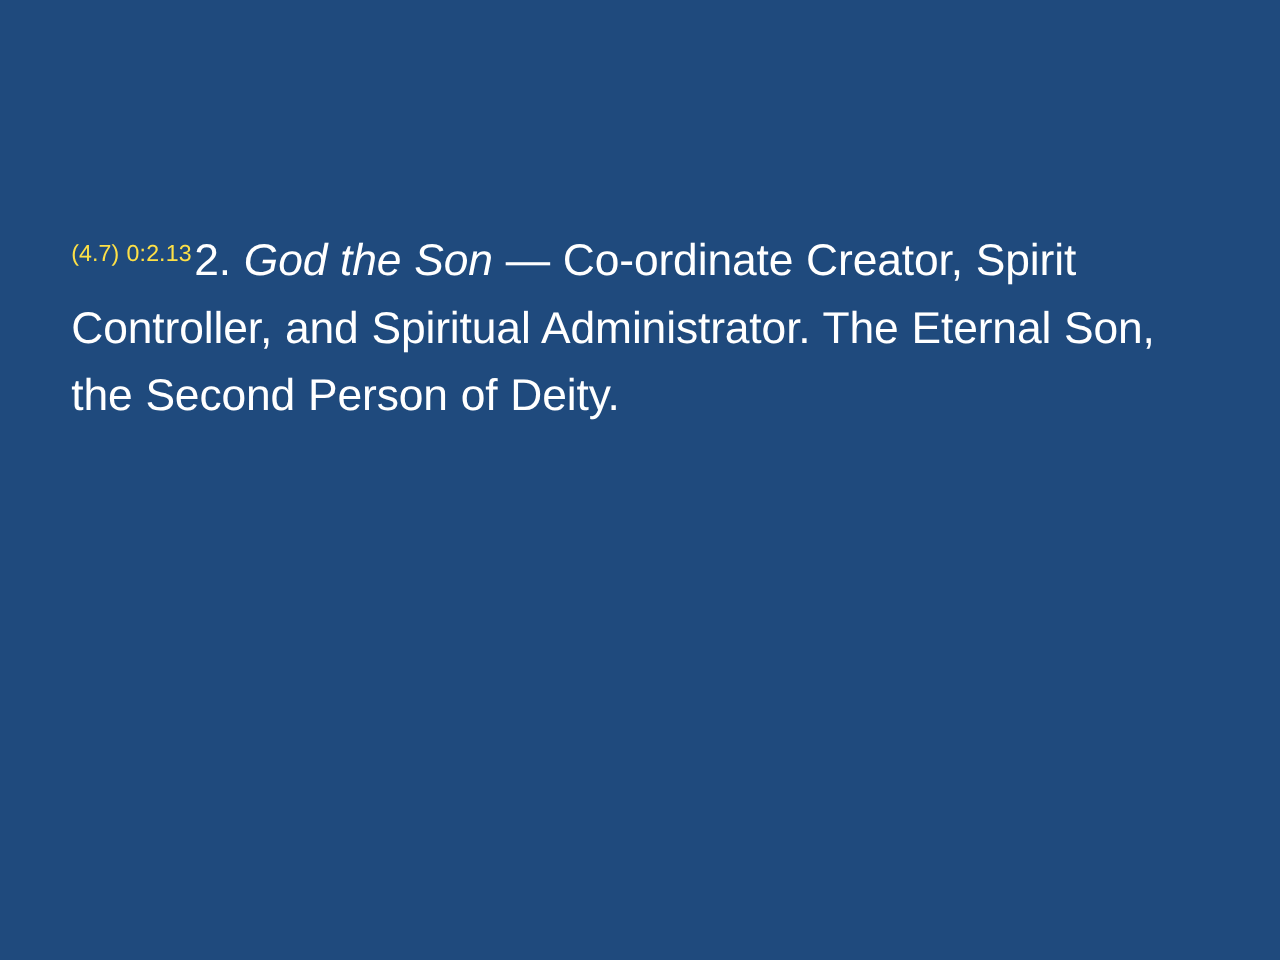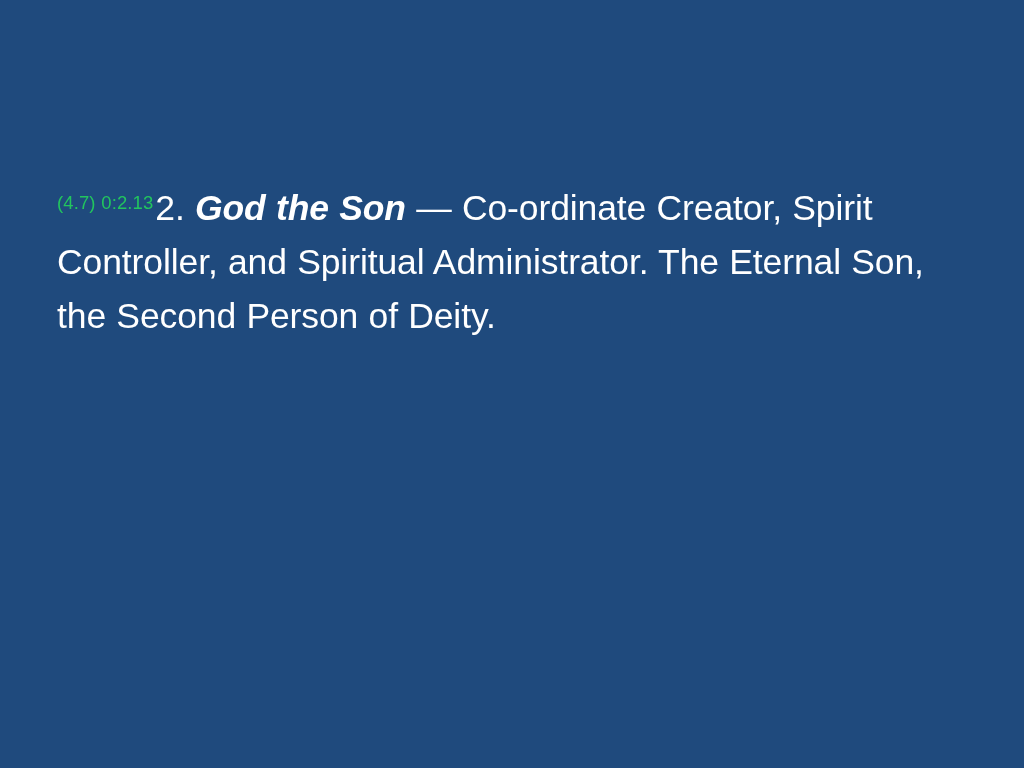--- a/index.html
+++ b/index.html
@@ -39,33 +39,33 @@
     letter-spacing: -0.1px;
     text-align: left;
     word-spacing: 0.5px;
   }
 
   .ref {
     font-size: 18.5px;
     line-height: 0;
     vertical-align: 11px;
     letter-spacing: 0.1px;
-    color: #22c55e;
+    color: #fde047;
     font-weight: 400;
     padding-right: 2px;
   }
 
   .num {
     font-style: normal;
     font-weight: 400;
   }
 
   .title-italic {
     font-style: italic;
-    font-weight: 700;
+    font-weight: 400;
   }
 
   .dash {
     font-style: normal;
   }
 
   .body-text {
     font-style: normal;
   }
 </style>

